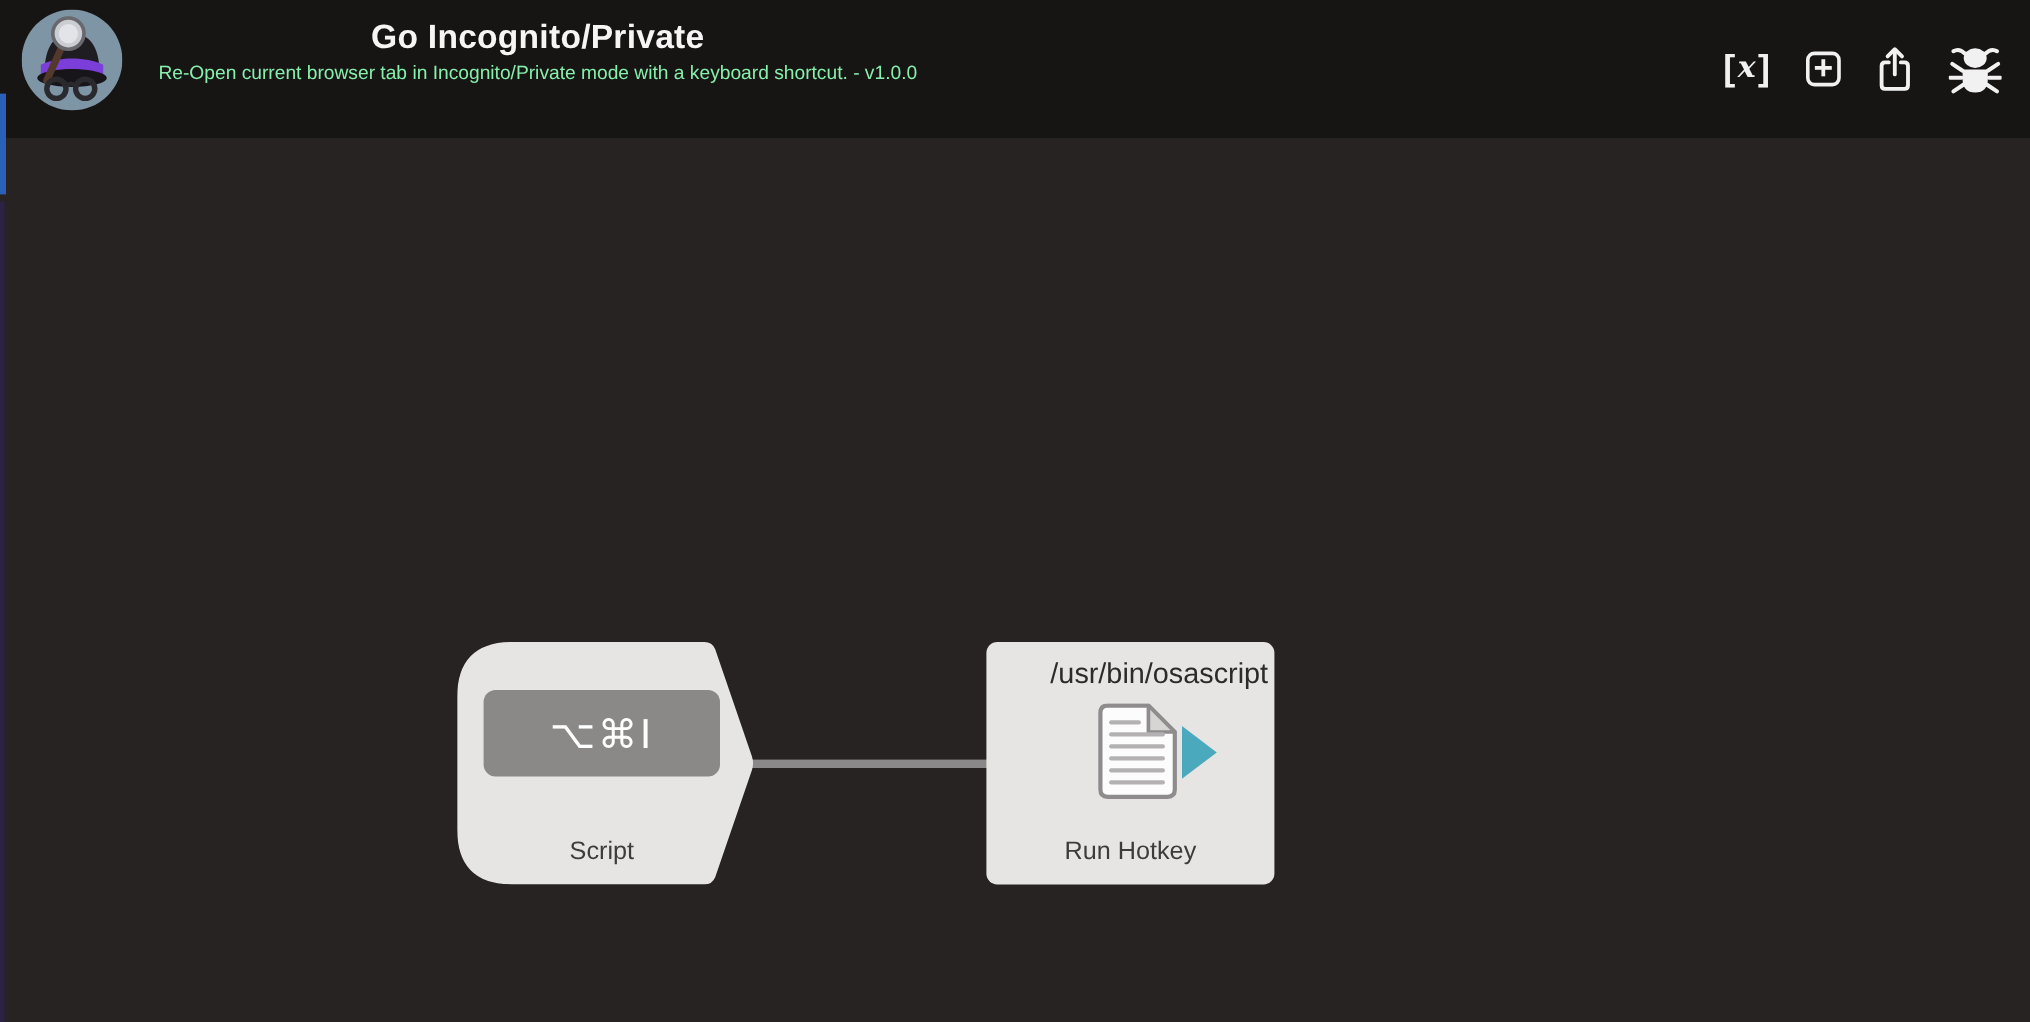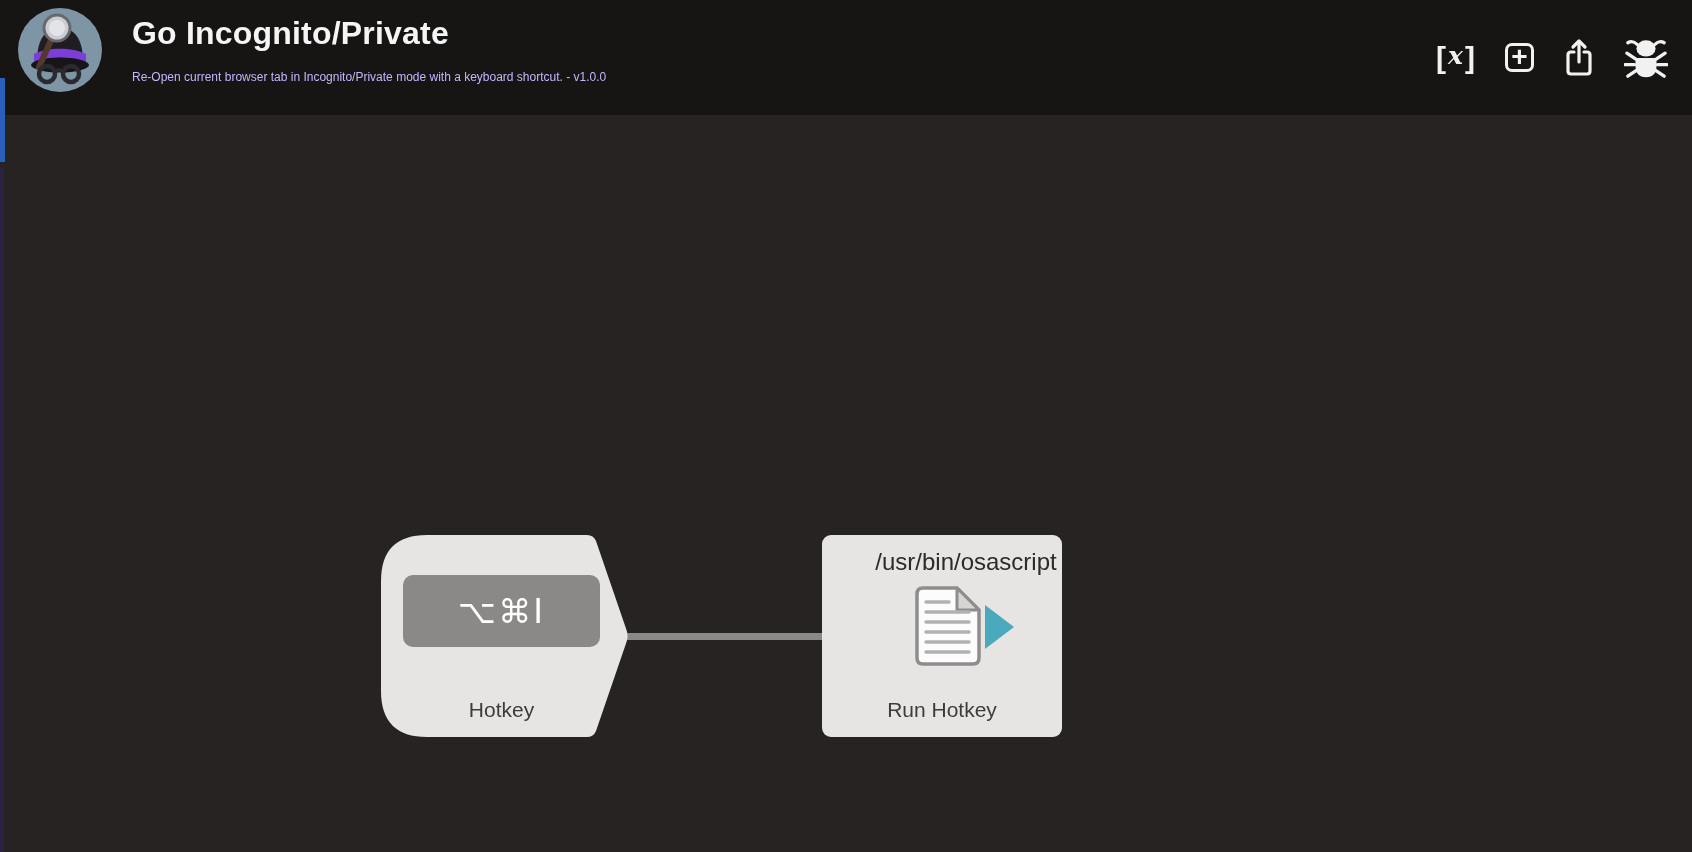--- a/index.html
+++ b/index.html
@@ -8,22 +8,22 @@
     position:relative; width:1692px; height:852px;
     background:#282323; overflow:hidden;
     font-family:"Liberation Sans", sans-serif;
     -webkit-font-smoothing:antialiased;
   }
 
   
   .header { position:absolute; top:0; left:0; width:100%; height:115px; background:#171414; z-index:4; }
   .logo { position:absolute; left:18px; top:8px; width:84px; height:84px; }
   .titles { position:absolute; left:132px; top:15px; white-space:nowrap; }
-  .title { font-size:32px; font-weight:700; color:#f6f5f5; letter-spacing:.2px; }
-  .subtitle { margin-top:18px; font-size:12px; color:#c4b5fd; }
+  .title { font-size:28px; font-weight:700; color:#f6f5f5; letter-spacing:.2px;text-align:center; }
+  .subtitle { margin-top:6px; font-size:16px; color:#86efac; }
 
   .toolbar { position:absolute; right:24px; top:0; height:115px; display:flex; align-items:center; gap:30px; color:#f2f1f1; z-index:5; }
   .tool { display:flex; align-items:center; justify-content:center; height:48px; cursor:pointer; }
   .varicon { font-size:30px; font-weight:600; display:flex; align-items:center; line-height:1; }
   .varicon .vx { font-style:italic; font-family:"DejaVu Serif", serif; font-size:25px; padding:0 2px; transform:translateY(-2px); }
   .addicon { width:29px; height:29px; border:3.5px solid #f2f1f1; border-radius:7px; display:flex; align-items:center; justify-content:center; }
   .addicon span { font-size:28px; font-weight:700; line-height:0; transform:translateY(-1px); }
 
   
   .edge-blue   { position:absolute; left:0; top:78px;  width:5px; height:84px;  background:#2b60ba; z-index:6; }
@@ -130,21 +130,21 @@
 
     <div class="connector"></div>
 
     <div class="node node-hotkey">
       <svg class="shape" width="248" height="202" viewBox="0 0 248 202">
         <path d="M46 0 H206 Q212.5 0 215 6 L245.5 95 Q247.6 101 245.5 107 L215 196 Q212.5 202 206 202 H46 Q0 202 0 156 V46 Q0 0 46 0 Z" fill="#e6e5e3"></path>
       </svg>
       <div class="hotkey-badge">
         <span>⌥⌘I</span>
       </div>
-      <div class="node-label">Hotkey</div>
+      <div class="node-label">Script</div>
     </div>
 
     <div class="node node-runscript">
       <div class="script-path">/usr/bin/osascript</div>
       <svg class="script-icon" width="102" height="80" viewBox="0 0 102 80">
         <path d="M8 2 H42 L64 24 V72 Q64 78 58 78 H8 Q2 78 2 72 V8 Q2 2 8 2 Z" fill="#fcfcfc" stroke="#8e8c8c" stroke-width="3.5" stroke-linejoin="round"></path>
         <path d="M42 2 V24 H64 Z" fill="#d6d5d4" stroke="#8e8c8c" stroke-width="3" stroke-linejoin="round"></path>
         <g stroke="#b3b1b1" stroke-width="3.5" stroke-linecap="round">
           <line x1="11" y1="16" x2="34" y2="16"></line>
           <line x1="11" y1="26" x2="54" y2="26"></line>

